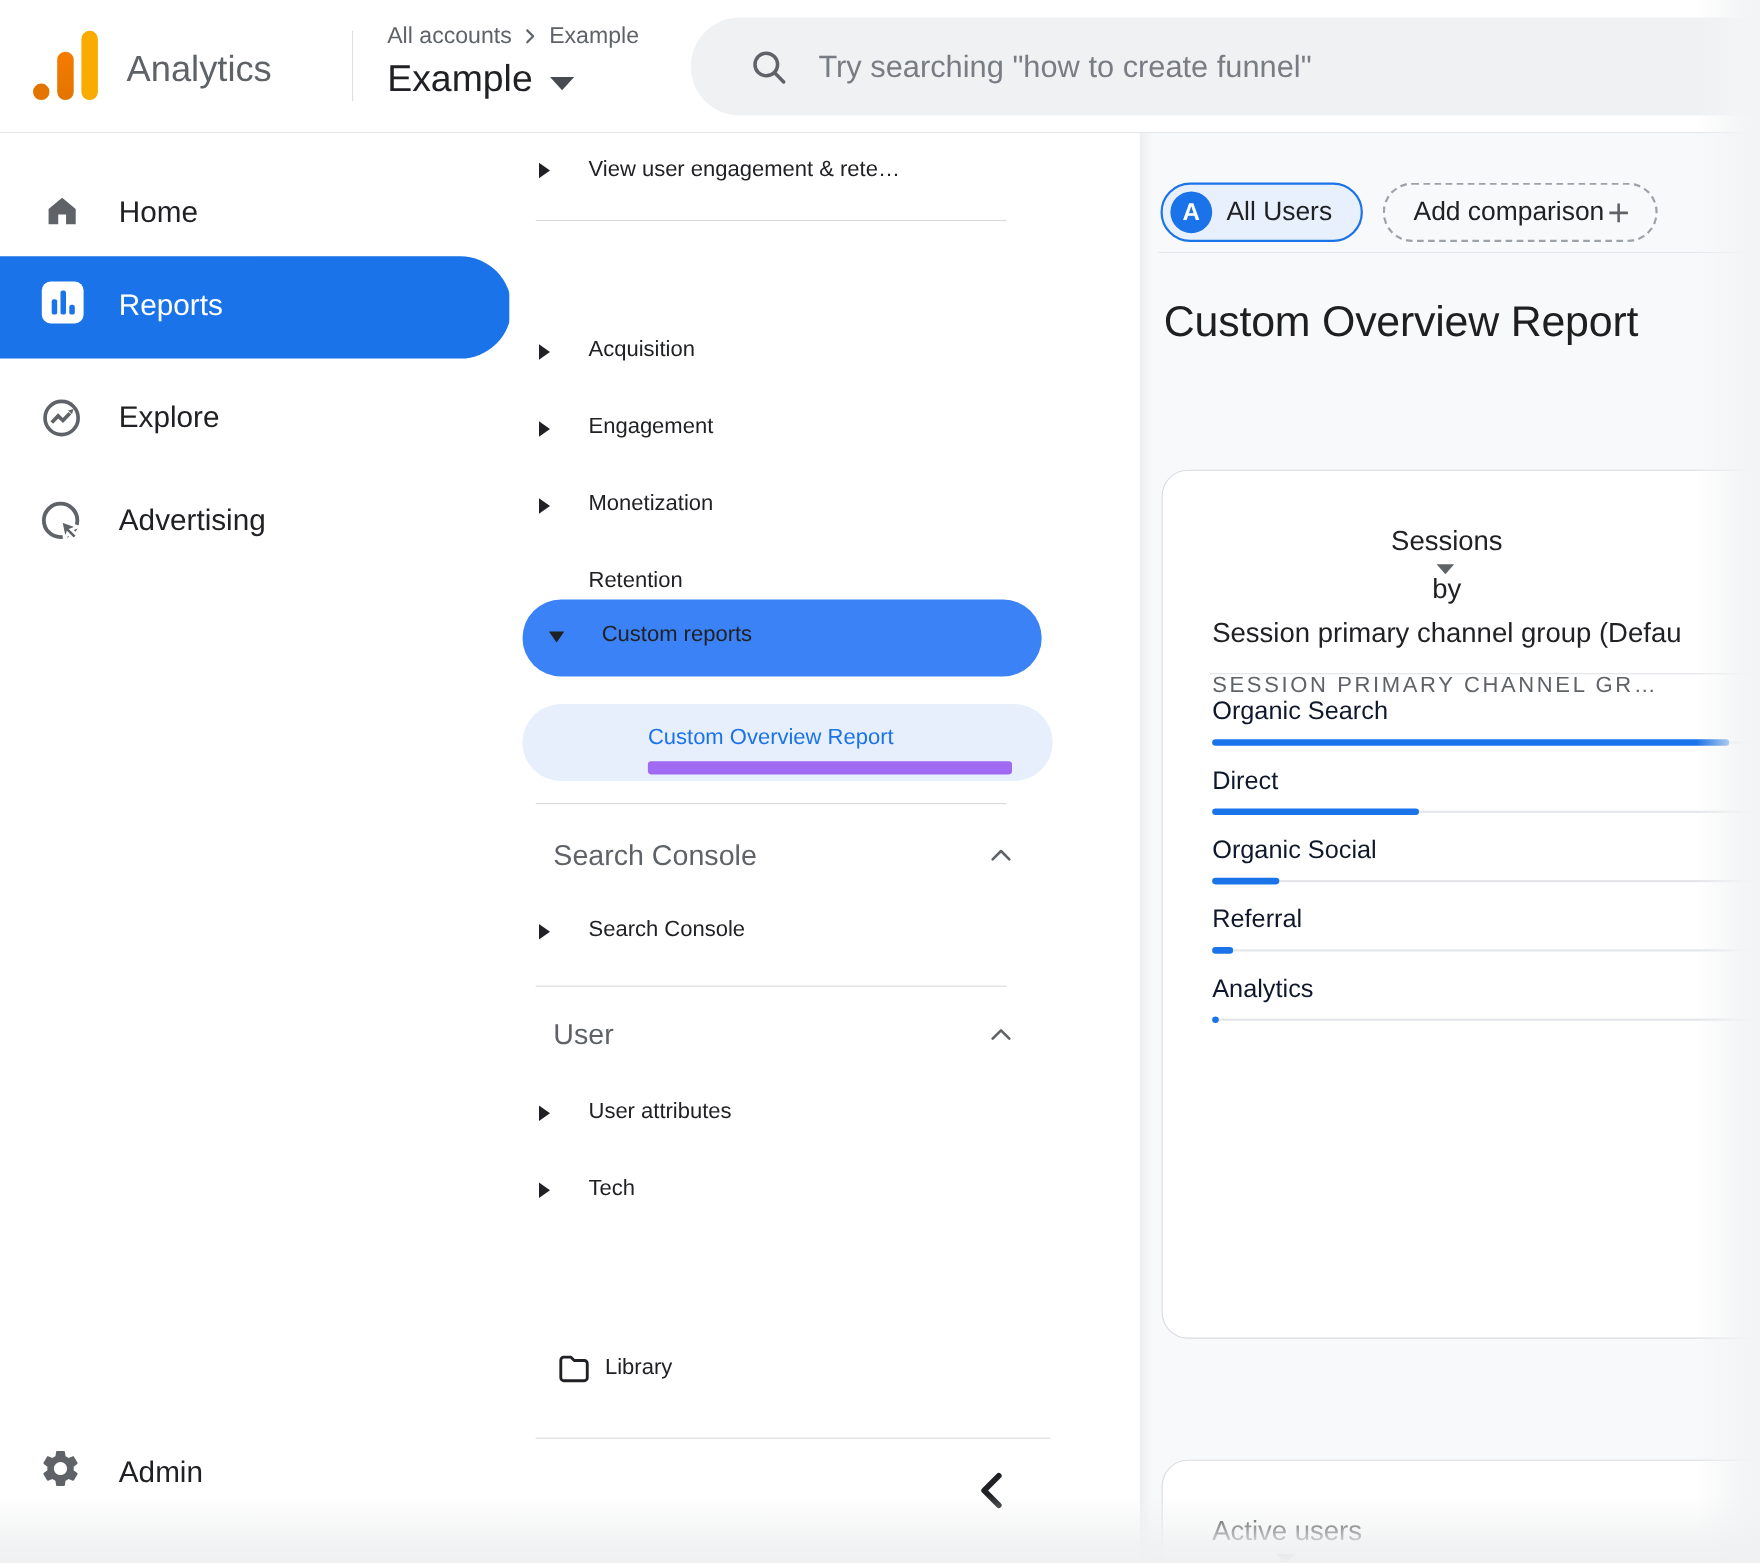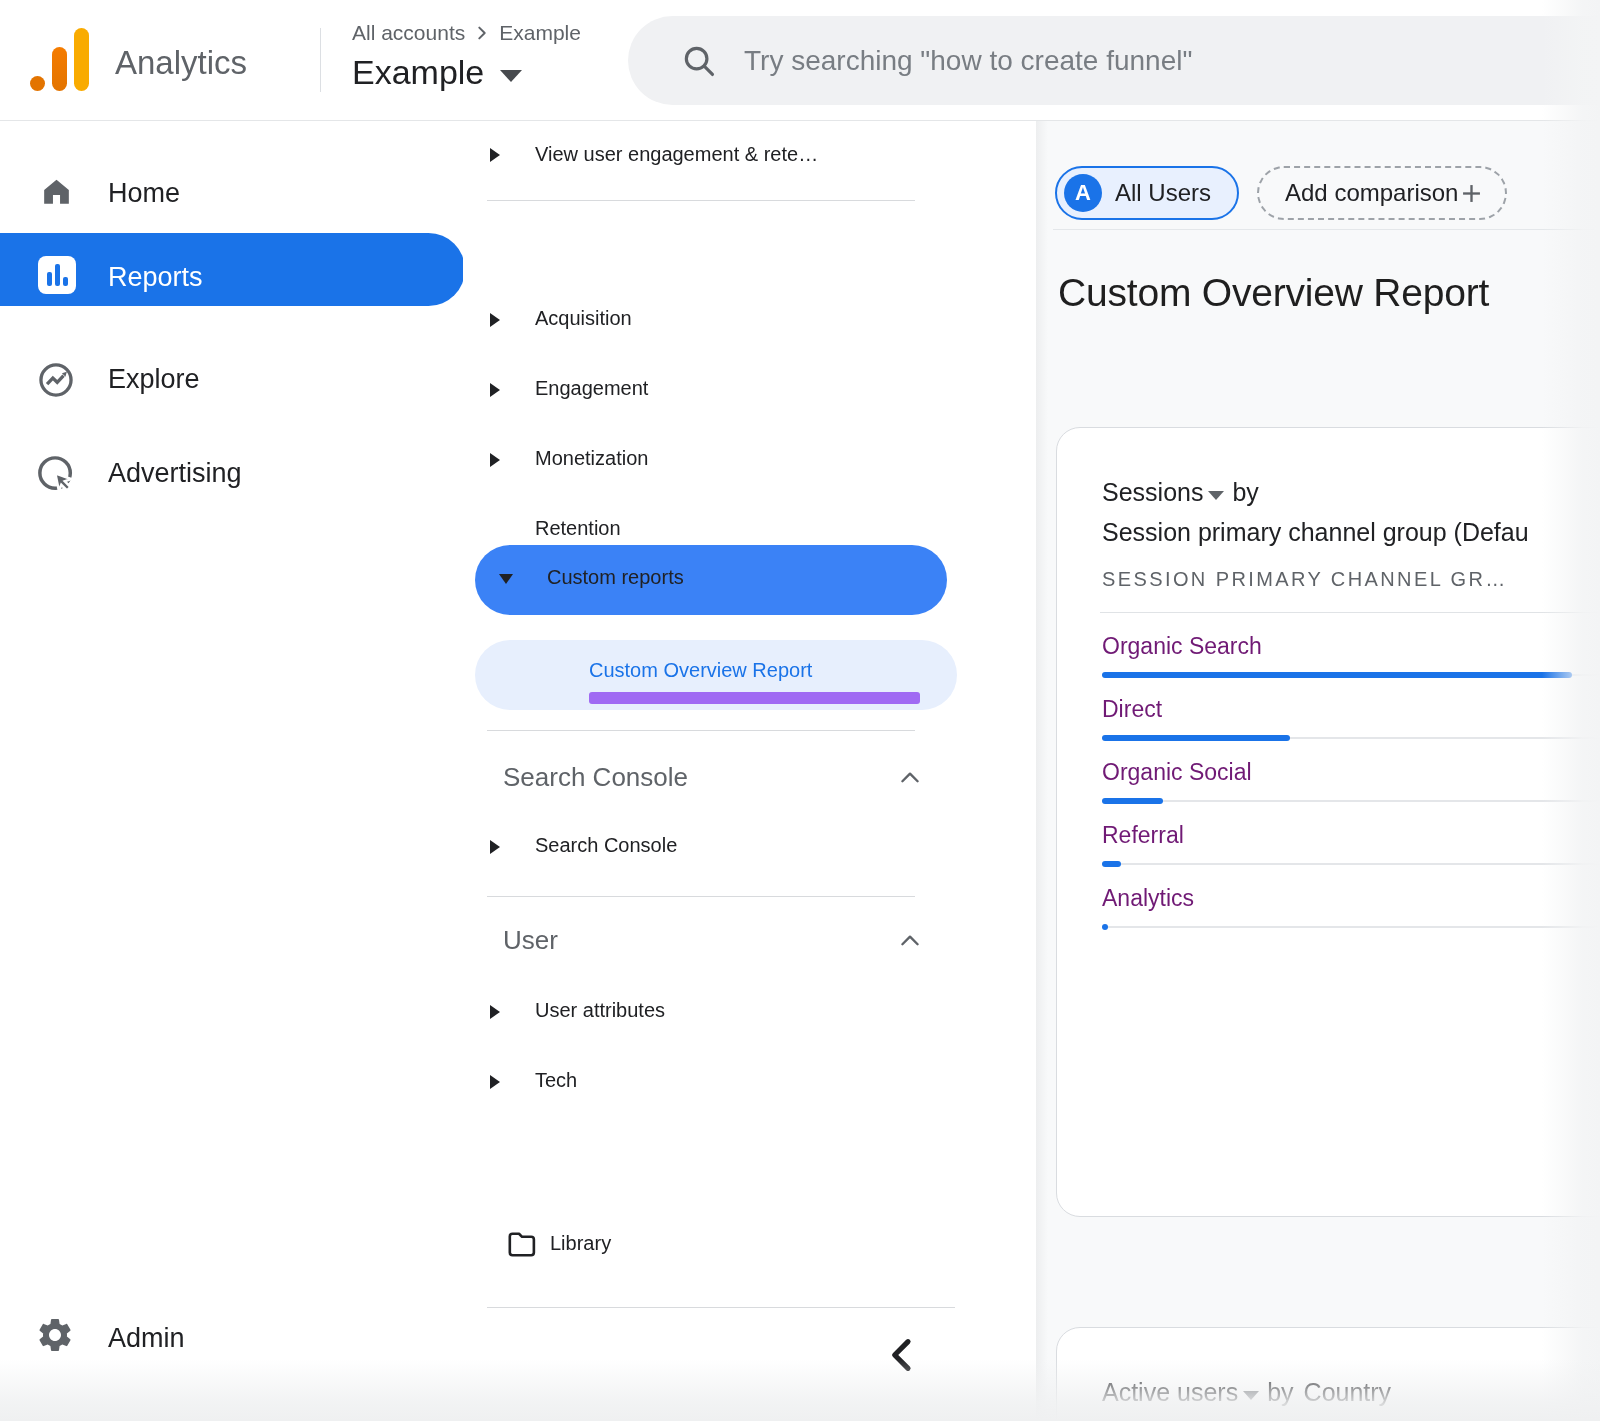--- a/index.html
+++ b/index.html
@@ -19,21 +19,21 @@
   .header-vdiv { position:absolute; left:320px; top:28px; width:1px; height:64px; background:#dcdfe3; }
   .breadcrumb { position:absolute; left:352px; top:21px; font-size:21px; color:#5f6368; display:flex; align-items:center; gap:8px; }
   .prop-selector { position:absolute; left:352px; top:53px; font-size:34px; color:#202124; display:flex; align-items:center; gap:16px; }
   .caret-down-lg { width:0; height:0; border-left:11px solid transparent; border-right:11px solid transparent; border-top:12px solid #474a4e; margin-top:6px; }
   .searchbar { position:absolute; left:628px; top:16px; width:972px; height:89px; background:#f0f1f3; border-radius:45px 0 0 45px; display:flex; align-items:center; }
   .search-placeholder { font-size:28px; color:#787d83; margin-left:26px; }
 
   
   .sidebar { position:absolute; left:0; top:121px; width:463px; bottom:0; background:#fff; z-index:2; }
   .side-label { position:absolute; left:108px; font-size:27px; font-weight:500; color:#202124; }
-  .reports-pill { position:absolute; left:0; top:112px; width:465px; height:73px; background:#1a73e8; border-radius:0 47px 47px 0; }
+  .reports-pill { position:absolute; left:0; top:112px; width:465px; height:93px; background:#1a73e8; border-radius:0 47px 47px 0; }
   .rep-iconbox { position:absolute; left:38px; top:23px; width:38px; height:38px; background:#fff; border-radius:8px; display:flex; align-items:flex-end; justify-content:center; gap:3px; padding-bottom:8px; }
   .rep-bar { width:5px; background:#1a73e8; border-radius:2px; }
 
   
   .subnav { position:absolute; left:463px; top:121px; width:573px; bottom:0; background:#fff; z-index:2; }
   .nav-item-label { font-size:20px; font-weight:500; color:#202124; }
   .nav-header-label { font-size:26px; color:#5f6368; }
   .tri-right { width:0; height:0; border-top:7px solid transparent; border-bottom:7px solid transparent; border-left:10px solid #202124; }
   .tri-down  { width:0; height:0; border-left:7px solid transparent; border-right:7px solid transparent; border-top:10px solid #202124; }
   .nav-divider { position:absolute; left:24px; width:428px; height:1px; background:#d8dadd; }
@@ -43,25 +43,25 @@
   
   .main { position:absolute; left:1036px; top:121px; right:0; bottom:0; background:#f8f9fa; z-index:1; }
   .main::before { content:""; position:absolute; left:0; top:0; bottom:0; width:12px; background:linear-gradient(to right, rgba(60,64,67,0.06), rgba(60,64,67,0)); }
   .chip { display:inline-flex; align-items:center; height:54px; border-radius:28px; }
   .chip-all-users { background:#e8f0fe; border:2px solid #1a73e8; padding:0 26px 0 7px; gap:13px; }
   .chip-avatar { width:38px; height:38px; border-radius:50%; background:#1a73e8; color:#fff; font-size:22px; font-weight:700; display:flex; align-items:center; justify-content:center; }
   .chip-label { font-size:24px; font-weight:500; color:#202124; }
   .chip-add { border:2px dashed #9da2a8; padding:0 20px 0 26px; }
   .page-title { position:absolute; left:22px; top:150px; font-size:39px; color:#1f1f1f; letter-spacing:-0.2px; }
   .card { position:absolute; left:20px; width:600px; background:#fff; border:1px solid #d9dce0; border-radius:24px; }
-  .metric-line { font-size:25px; color:#202124; display:flex; align-items:center; }
+  .metric-line { font-size:25px; color:#202124; display:flex; align-items:center;flex-direction:column; }
   .caret-down-sm { width:0; height:0; border-left:8px solid transparent; border-right:8px solid transparent; border-top:9px solid #5f6368; margin:6px 8px 0 5px; }
   .dim-header { font-size:20px; font-weight:500; letter-spacing:2.4px; color:#5f6368; }
   .chart-row { position:absolute; left:45px; width:540px; height:63px; }
-  .chart-row .bar-label { position:absolute; left:0; top:0; font-size:23px; font-weight:500; color:#701a75; }
+  .chart-row .bar-label { position:absolute; left:0; top:0; font-size:23px; font-weight:500; color:#0f172a; }
   .bar-wrap { position:absolute; left:0; top:39px; width:470px; height:6px; }
   .bar-track { position:absolute; left:0; top:2px; width:540px; height:2px; background:#e4e6e9; }
   .bar-fill { position:absolute; left:0; top:0; height:6px; background:#1a73e8; border-radius:3px; }
 
   
   .fade-right { position:absolute; top:0; right:0; width:58px; height:100%; z-index:9; pointer-events:none;
     background:linear-gradient(to right, rgba(243,244,245,0), rgba(243,244,245,0.9) 70%, #f3f4f5); }
   .fade-bottom { position:absolute; left:0; bottom:0; width:100%; height:62px; z-index:9; pointer-events:none;
     background:linear-gradient(to bottom, rgba(240,241,242,0), rgba(240,241,242,0.88) 72%, #eff0f1); }
 </style>

